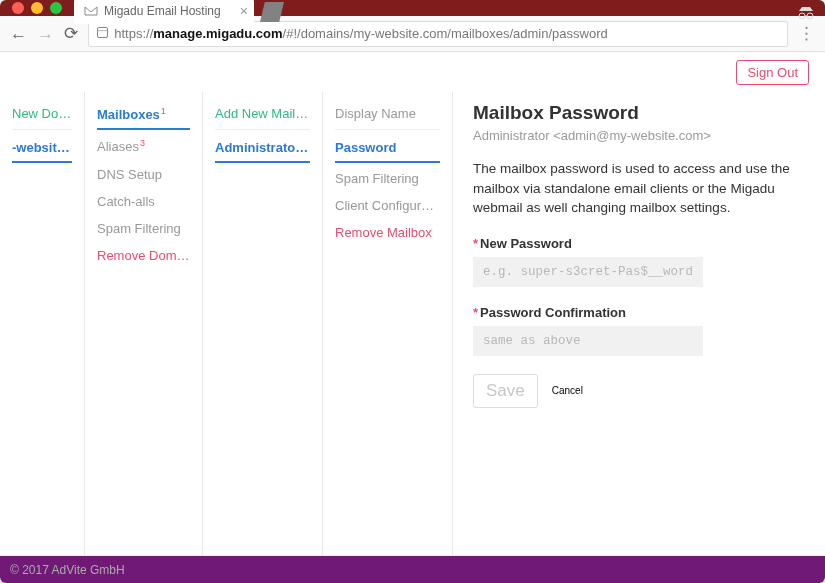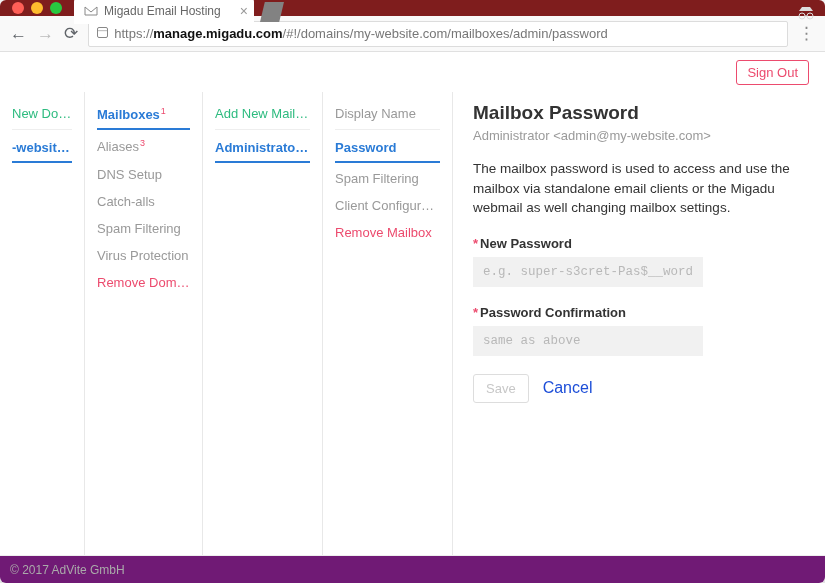--- a/index.html
+++ b/index.html
@@ -183,24 +183,24 @@
       color: #a21caf;
     }
     .input::placeholder { color: #b8b8b8; }
     .actions { margin-top: 18px; display: flex; gap: 14px; align-items: center; }
     .save-btn {
       border: 1px solid #ddd;
       background: #fff;
       color: #c7c7c7;
       padding: 6px 12px;
       border-radius: 3px;
-      font-size: 13px;
+      font-size: 17px;
       cursor: not-allowed;
     }
-    .cancel-link { color: #1d4ed8; font-size: 16px; cursor: pointer; }
+    .cancel-link { color: #000000; font-size: 10px; cursor: pointer; }
     .footer {
       height: 28px;
       background: #701a75;
       border-top: 1px solid #eee;
       font-size: 12px;
       color: #aaa;
       display: flex;
       align-items: center;
       padding: 0 10px;
     }
@@ -269,21 +269,20 @@
       <div class="col col2">
         <div class="nav-item active">
           <span>Mailboxes</span><sup>1</sup>
         </div>
         <div class="nav-item">
           <span>Aliases</span><sup>3</sup>
         </div>
         <div class="nav-item">DNS Setup</div>
         <div class="nav-item">Catch-alls</div>
         <div class="nav-item">Spam Filtering</div>
-        <div class="nav-item">Virus Protection</div>
         <div class="nav-item red">Remove Domain</div>
       </div>
 
       <div class="col col3">
         <div class="nav-item green">Add New Mailbox</div>
         <hr class="nav-hr">
         <div class="nav-item active">
           <span>Administrator</span>
           <span class="admin-extra">admi...</span>
         </div>

